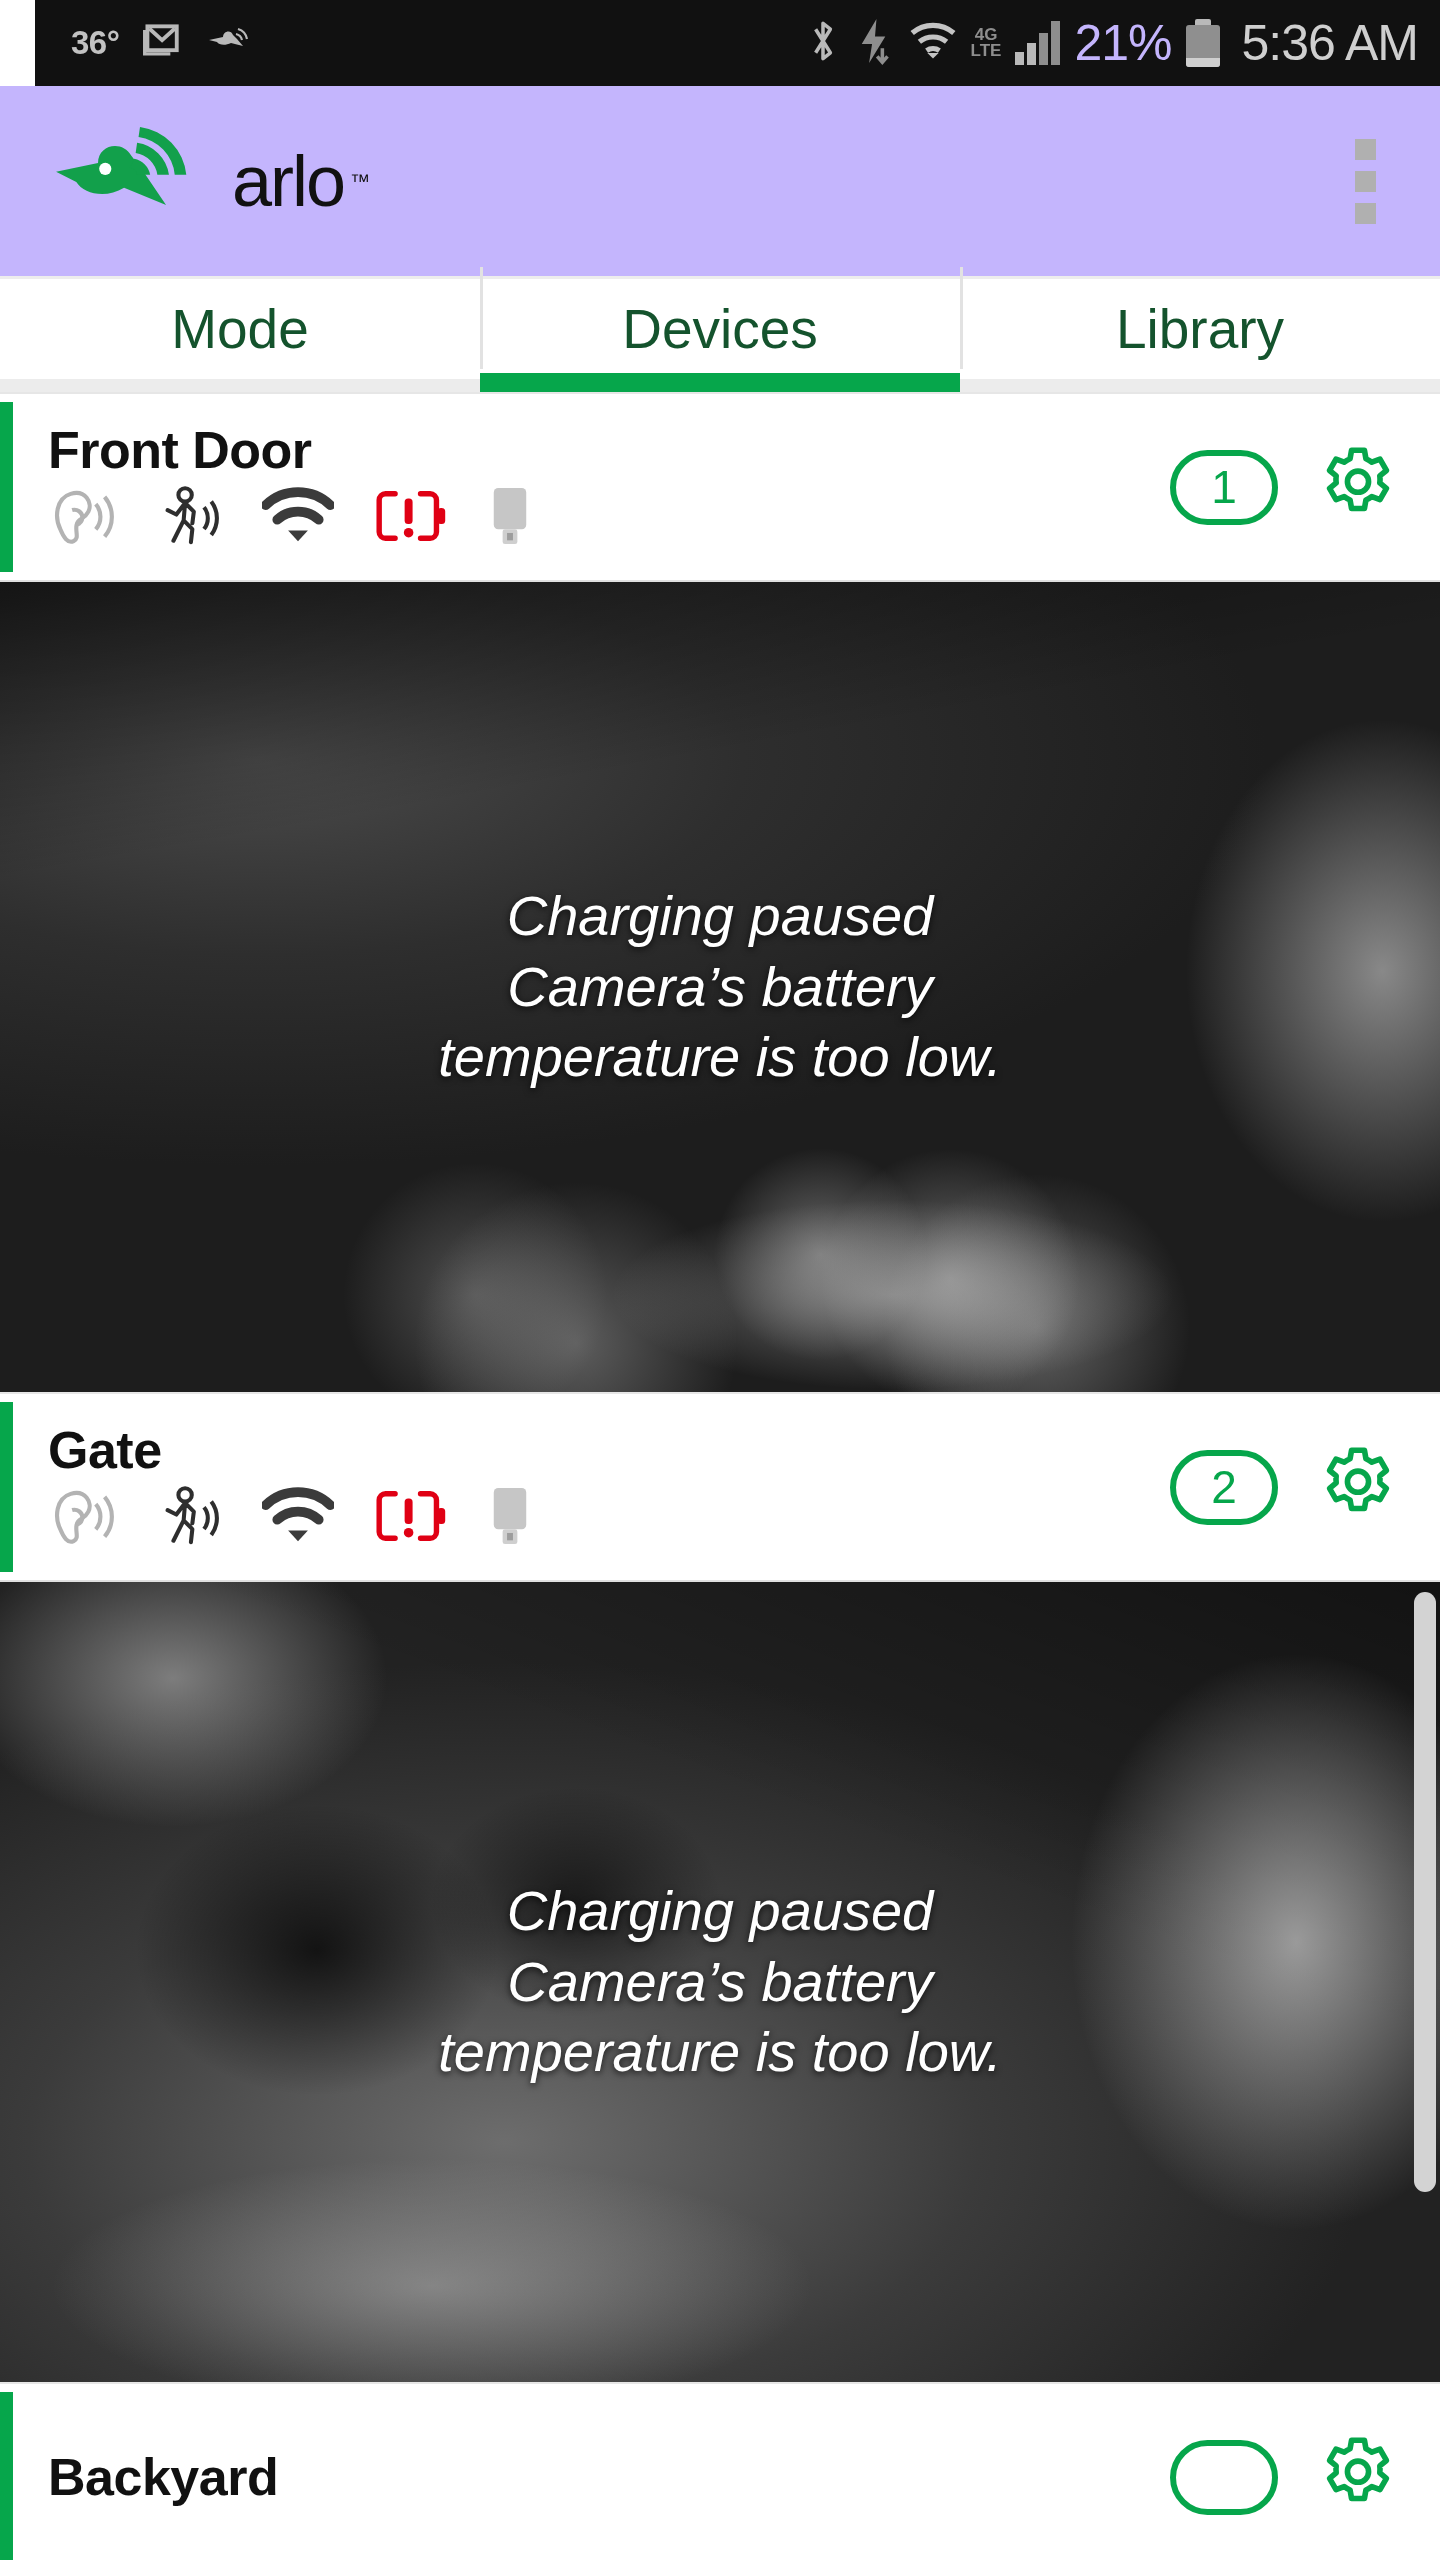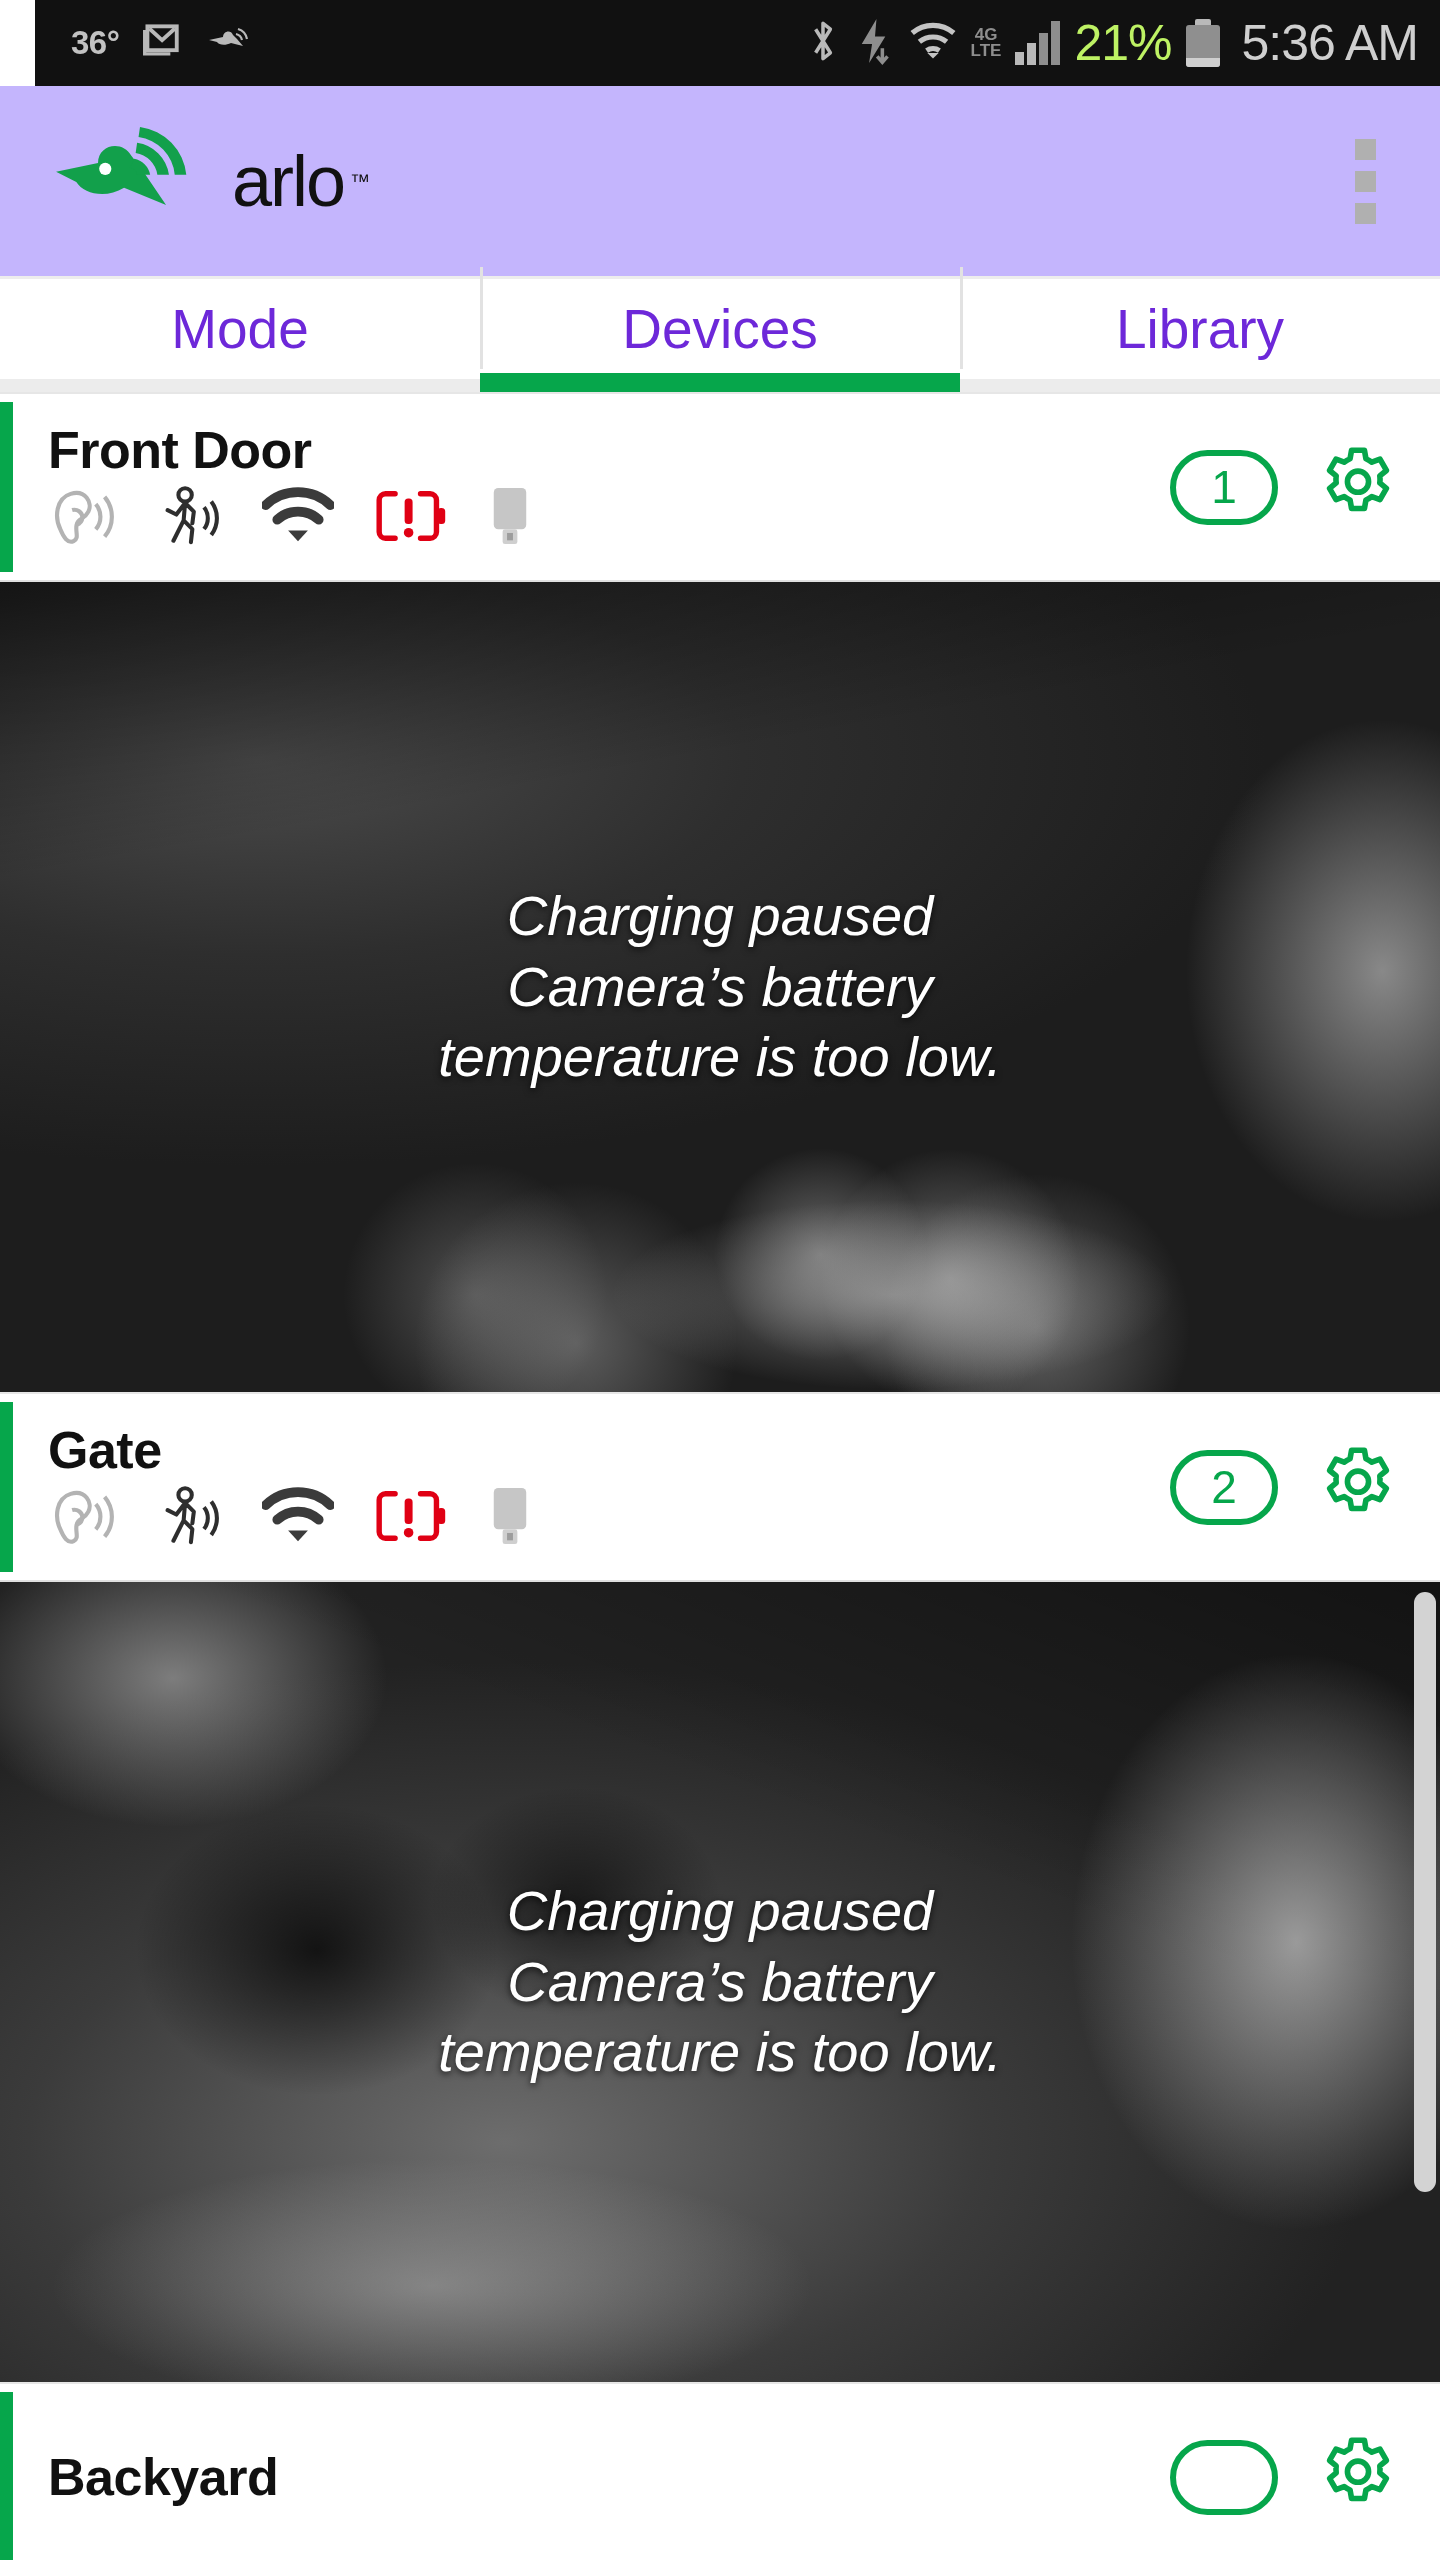--- a/index.html
+++ b/index.html
@@ -15,21 +15,21 @@
   .statusbar {
     height:86px; background:#111111; color:#c9c9c9;
     display:flex; align-items:center; justify-content:space-between;
     padding:0 22px 0 36px;
     margin-left:35px;
   }
   .sb-left, .sb-right { display:flex; align-items:center; }
   .sb-left { gap:22px; }
   .sb-right { gap:14px; }
   .sb-temp { font-size:33px; font-weight:700; letter-spacing:-.5px; color:#c2c2c2; }
-  .sb-pct  { font-size:50px; font-weight:400; color:#bef264; letter-spacing:-1px; }
+  .sb-pct  { font-size:50px; font-weight:400; color:#c4b5fd; letter-spacing:-1px; }
   .sb-time { font-size:50px; font-weight:400; color:#cfcfcf; letter-spacing:-1px; margin-left:8px;}
   .sb-4g   { font-size:17px; font-weight:700; color:#8e8e8e; line-height:.95; text-align:center;}
   .ic { display:inline-block; }
 
   
   .battery-sb { width:34px; height:48px; position:relative; }
   .battery-sb .cap { position:absolute; top:0; left:9px; width:16px; height:7px; background:#b9b9b9; border-radius:2px 2px 0 0;}
   .battery-sb .body { position:absolute; top:6px; left:0; width:34px; height:42px; background:#8f8f8f; border-radius:3px;}
   .battery-sb .fill { position:absolute; bottom:0; left:0; width:34px; height:9px; background:#cfcfcf; border-radius:0 0 3px 3px;}
 
@@ -51,21 +51,21 @@
   .logo-wrap { display:flex; align-items:center; gap:4px; }
   .logo-text { font-size:72px; color:#111; letter-spacing:-2px; font-weight:400; line-height:1;}
   .logo-tm { font-size:20px; color:#111; vertical-align:super; margin-left:2px; }
   .overflow { display:flex; flex-direction:column; gap:11px; padding:14px 22px; cursor:pointer;}
   .overflow span { display:block; width:21px; height:21px; background:#b0b0b0; }
 
   
   .tabs { height:100px; background:#fff; display:flex; position:relative; }
   .tab {
     flex:1; display:flex; align-items:center; justify-content:center;
-    font-size:55px; color:#6d28d9; font-weight:400; position:relative;
+    font-size:55px; color:#14532d; font-weight:400; position:relative;
   }
   .tab + .tab::before {
     content:""; position:absolute; left:0; top:-12px; height:102px; width:3px; background:#e2e2e2;
   }
   .tab.active .tab-underline {
     position:absolute; bottom:-16px; left:0; right:0; height:22px; background:#06a64b;
   }
   .tabs-shadow { height:13px; background:#ececec; }
 
   

